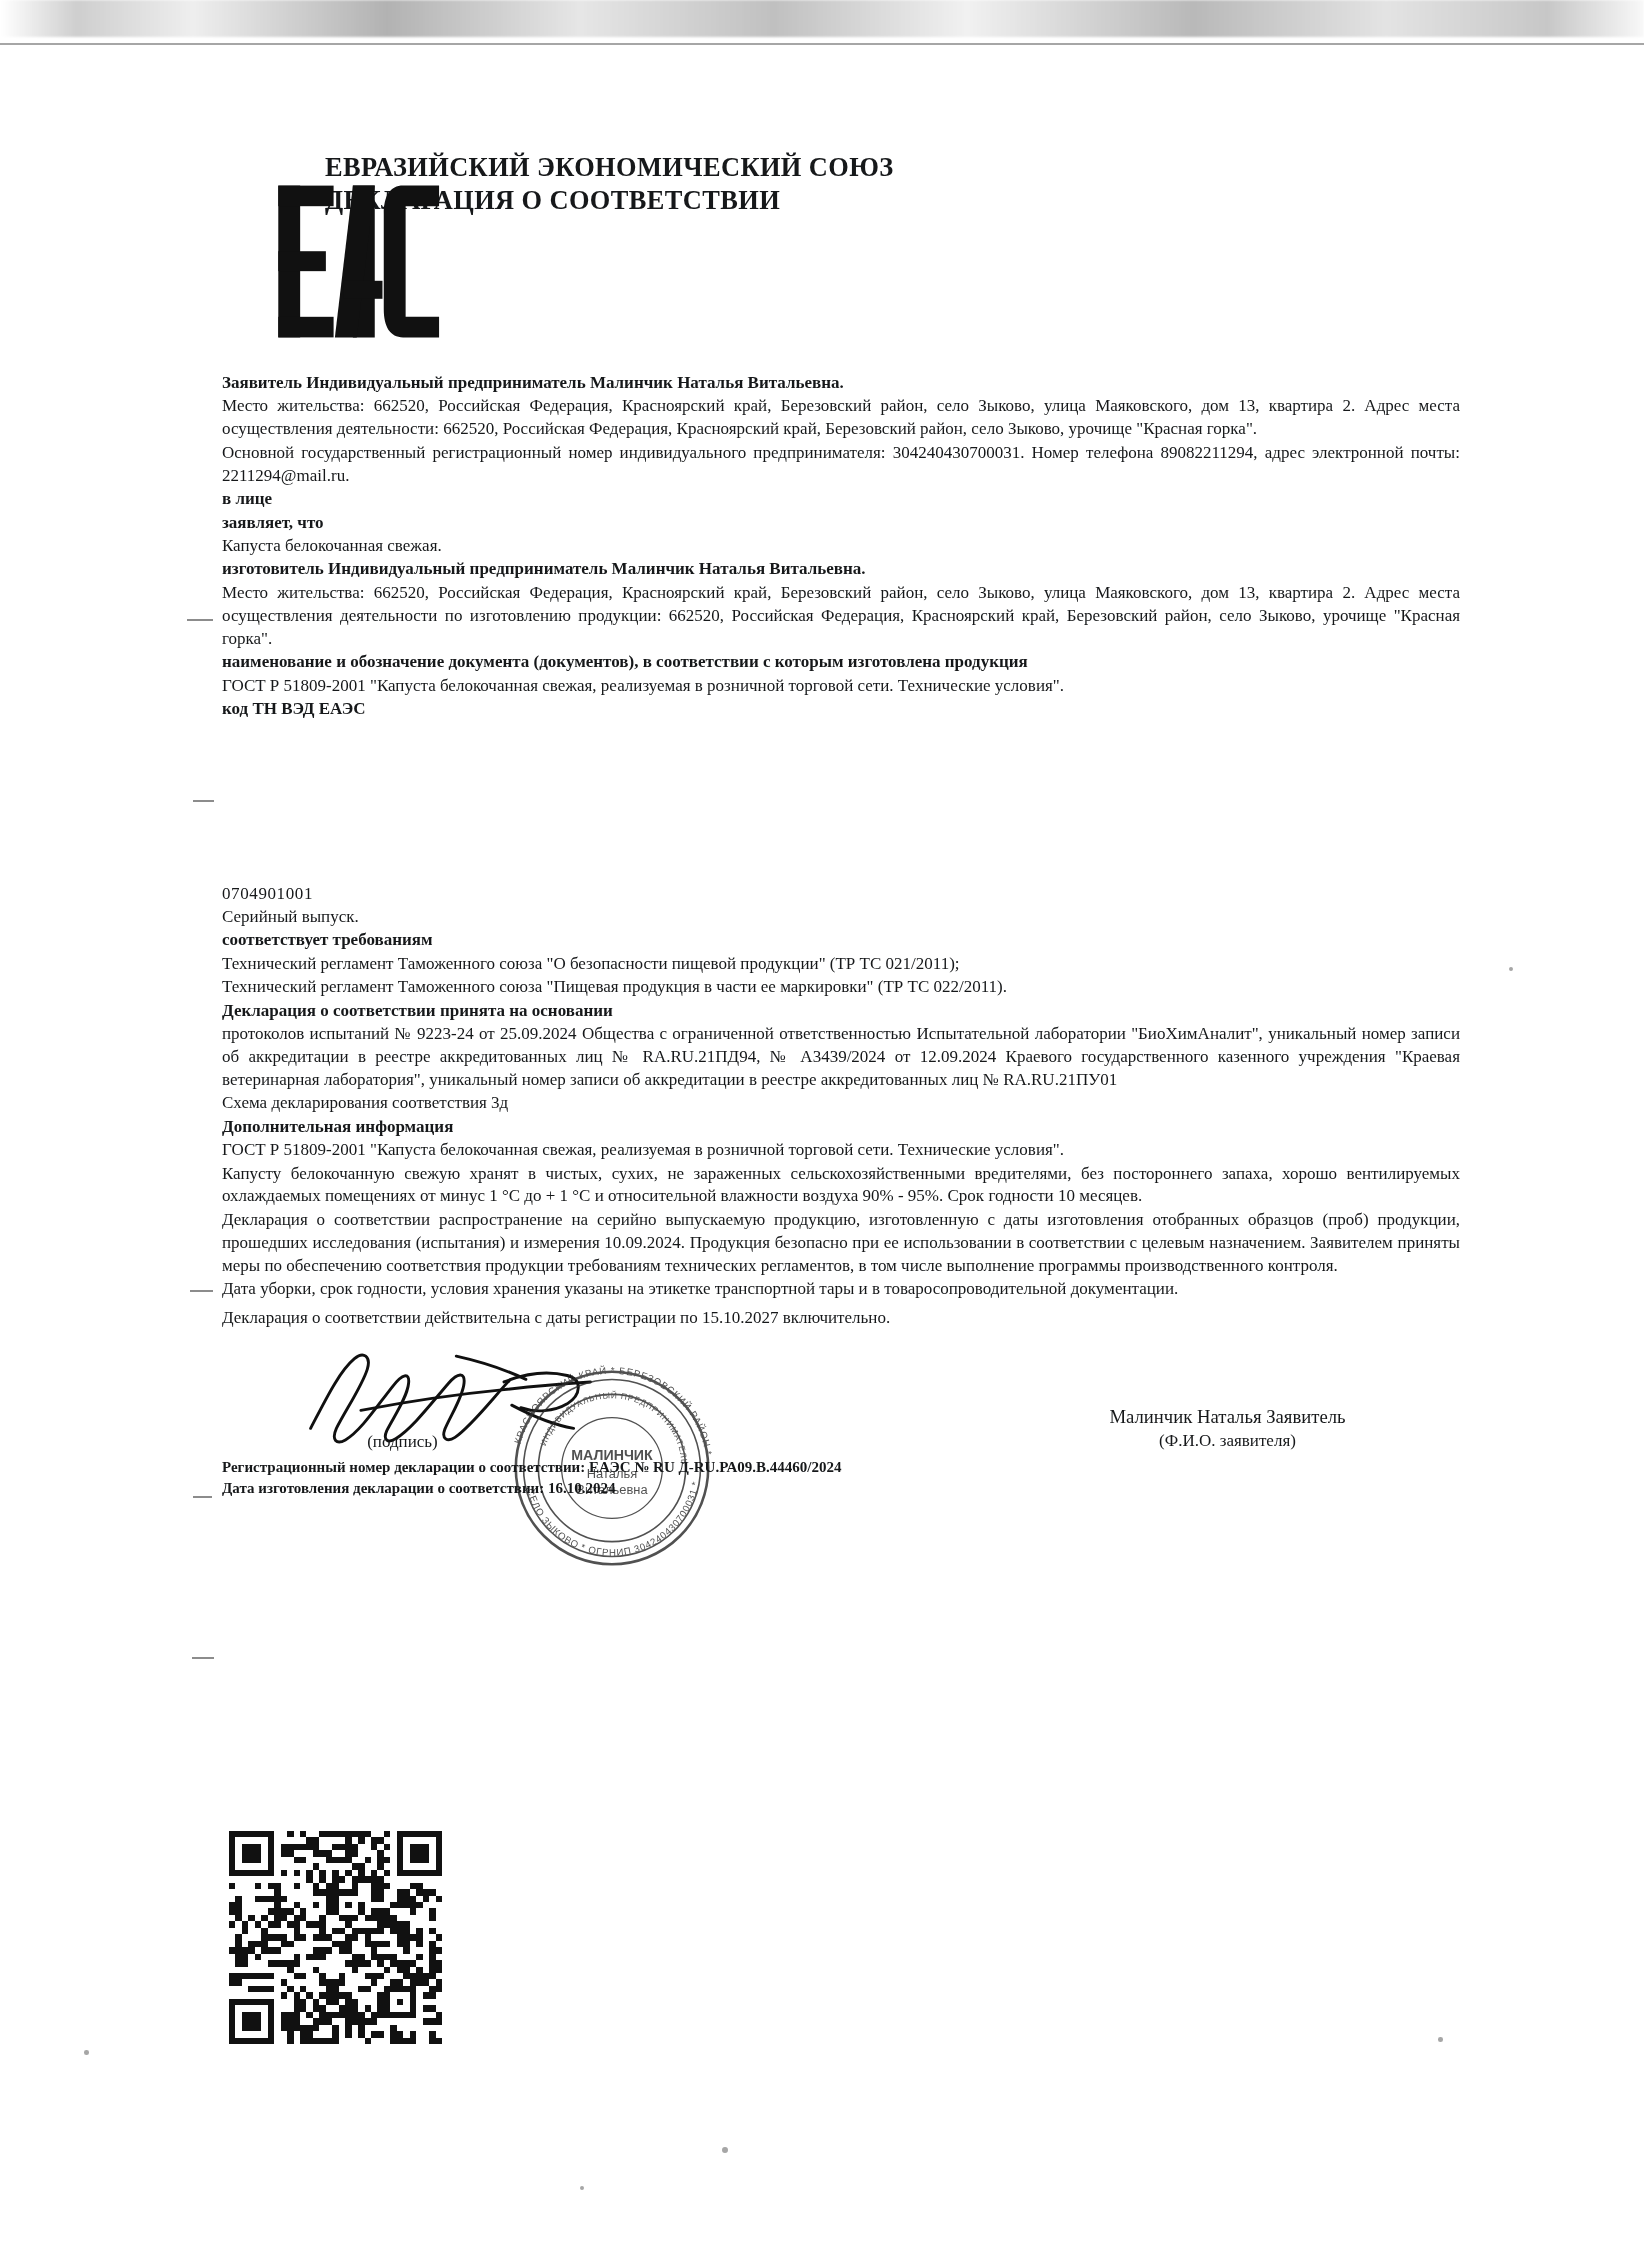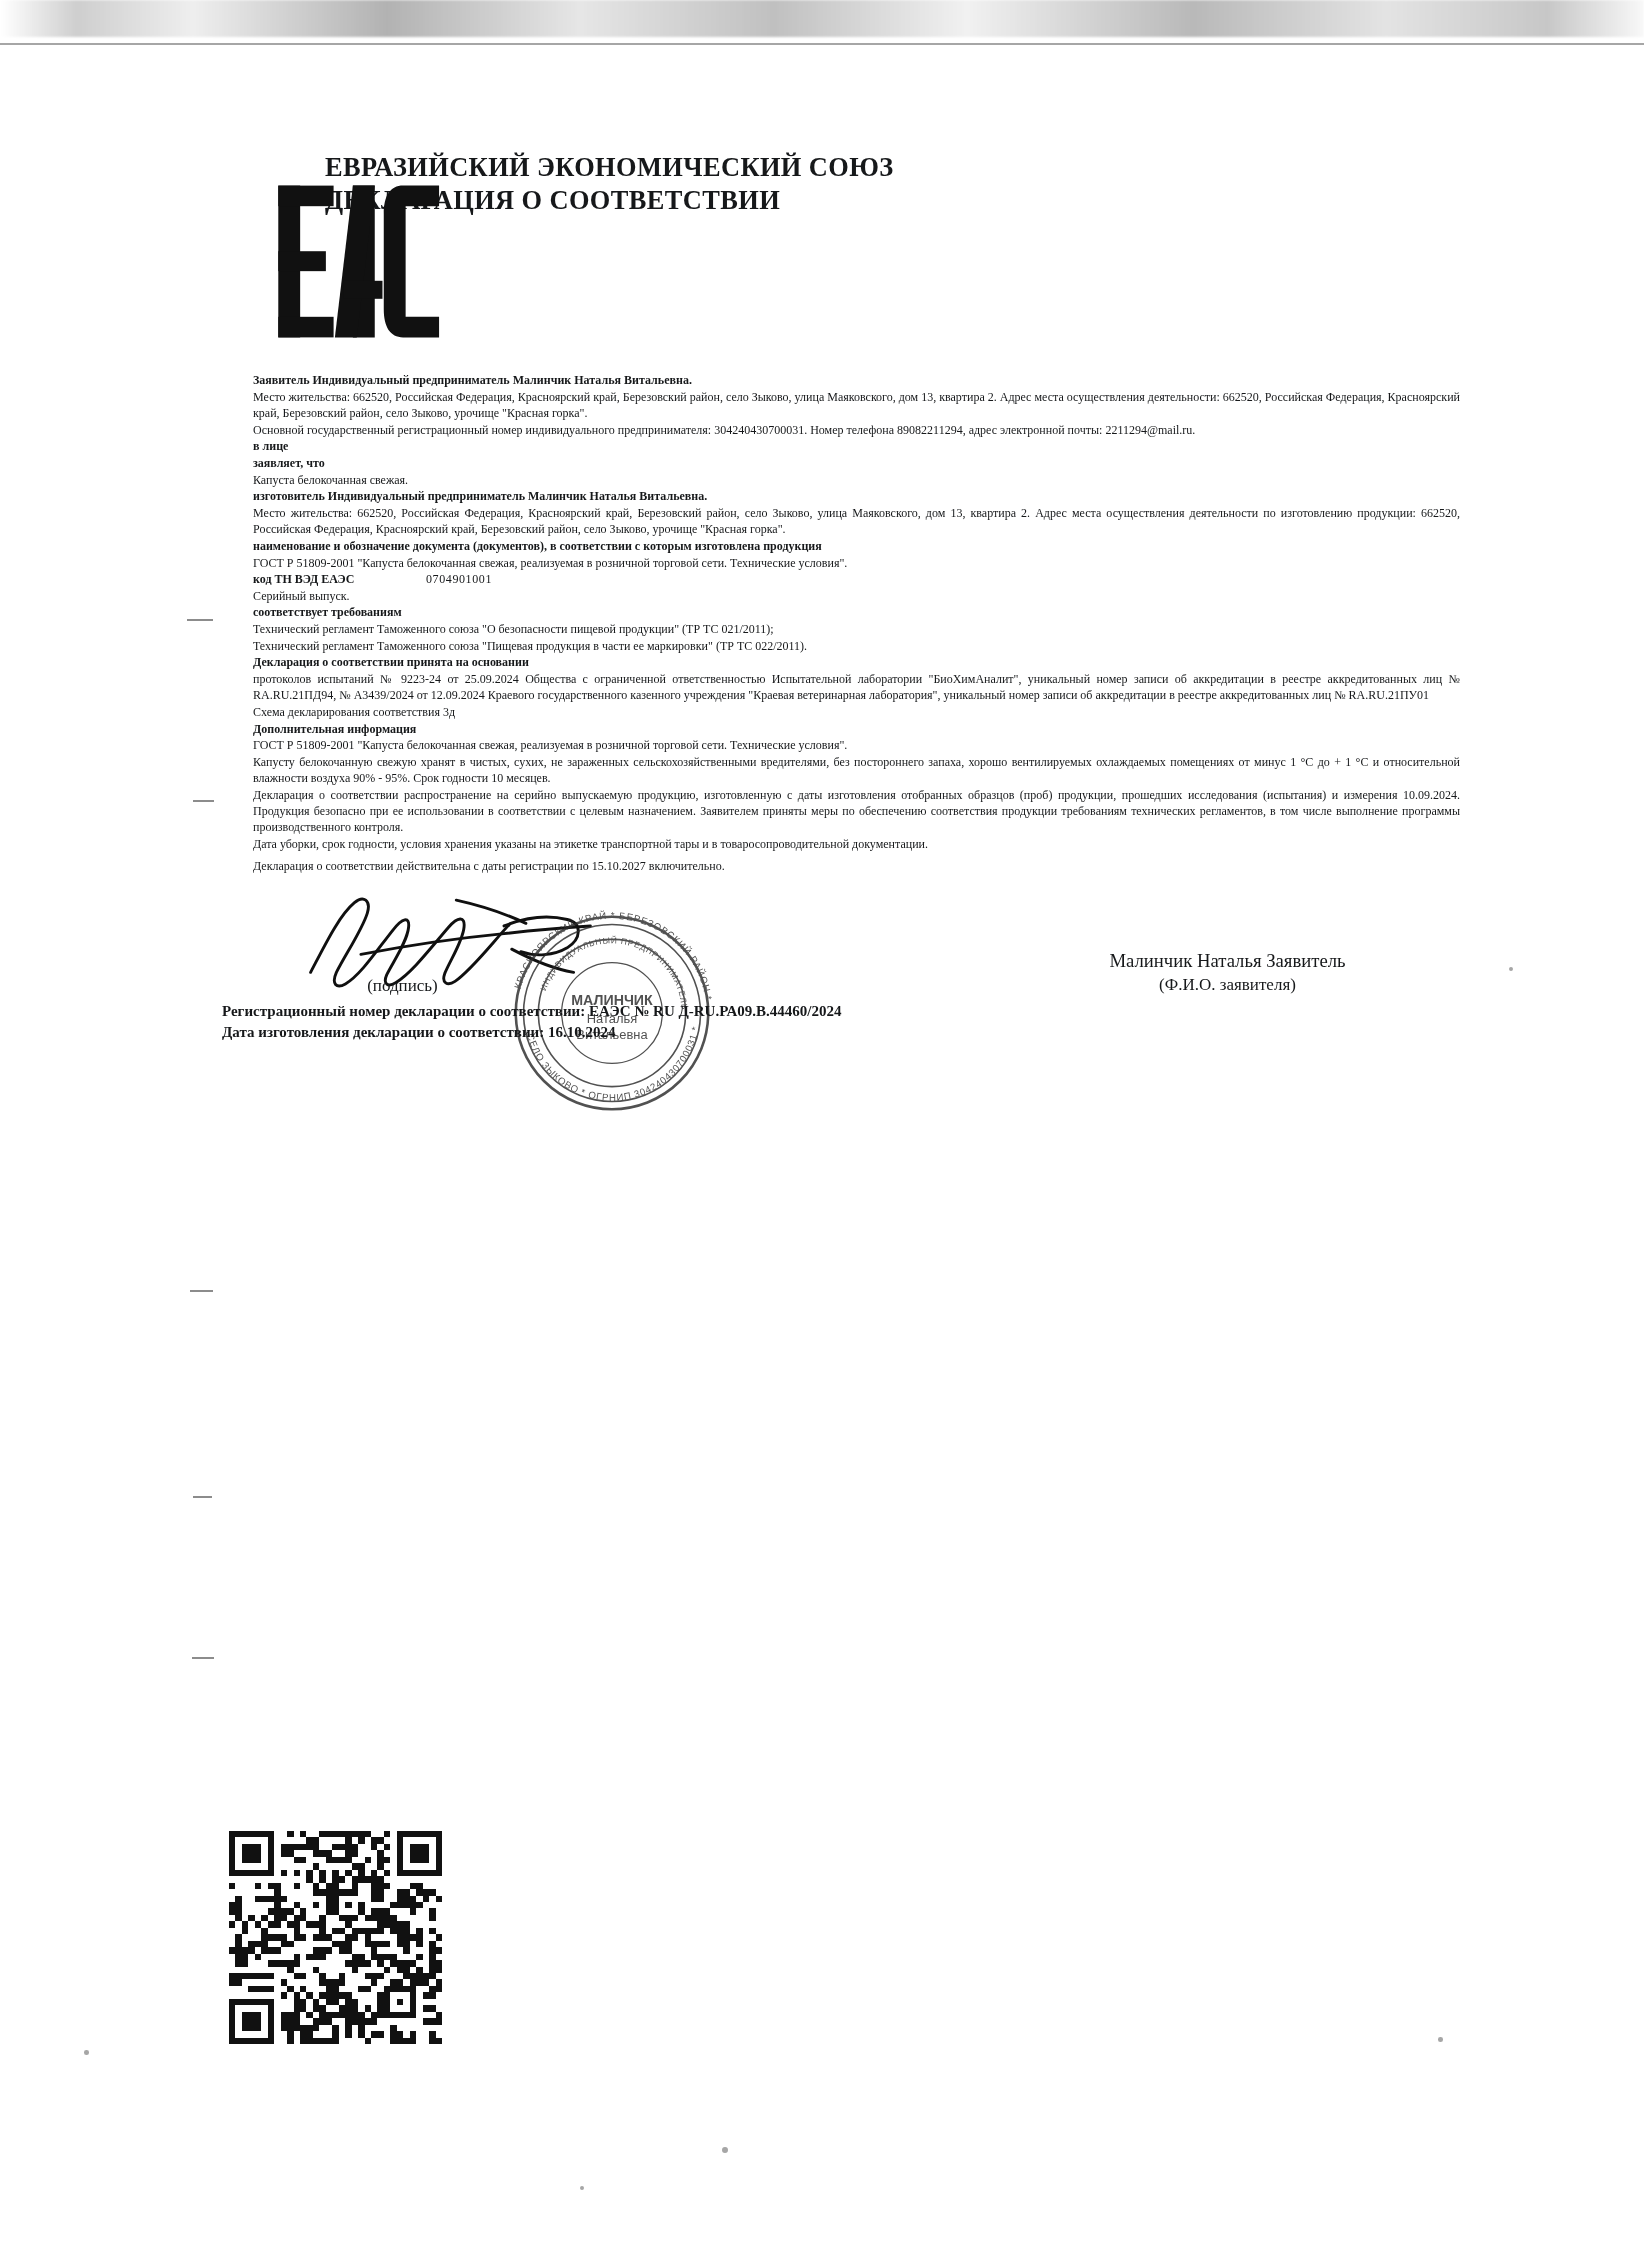--- a/index.html
+++ b/index.html
@@ -75,35 +75,35 @@
     font-size: 26.4px;
     letter-spacing: 0.4px;
     line-height: 1.28;
     padding-left: 103px;
     padding-top: 11.6px;
   }
   .title .l2 { display: block; }
 
   .body-text {
     margin-top: 27px;
-    font-size: 12px;
+    font-size: 17px;
     line-height: 1.345;
     text-align: justify;
-    margin-left: 31px;
   }
   .body-text p {
     margin: 0 0 0.6px 0;
   }
   .b { font-weight: bold; }
   .nowrapjust { text-align: left; }
 
   .code-row {
     display: flex;
     align-items: baseline;
-    gap: 0;
+    gap: 12px;
+    flex-direction: column;
   }
   .code-row .lbl { font-weight: bold; width: 173px; flex: 0 0 173px; }
   .code-row .val { letter-spacing: 0.6px; }
 
   .spacer-sm { height: 5.2px; }
 
   
   .sig-area {
     position: relative;
     margin-top: 19.3px;

